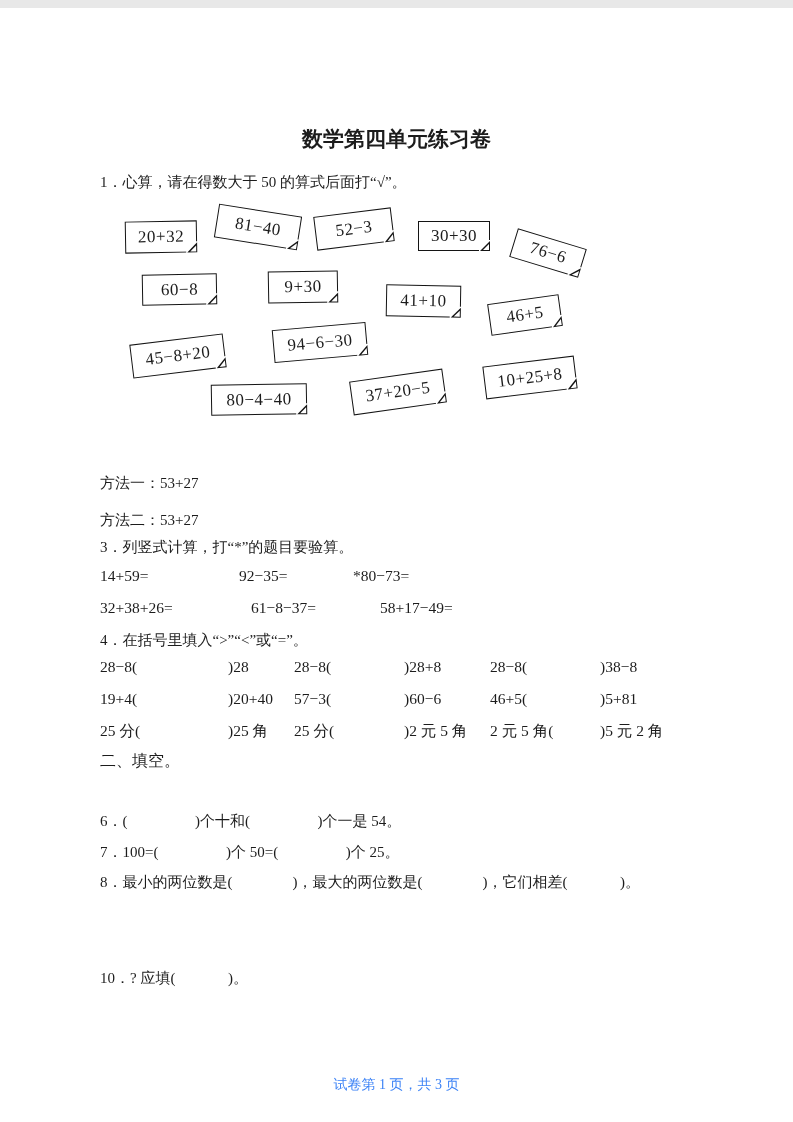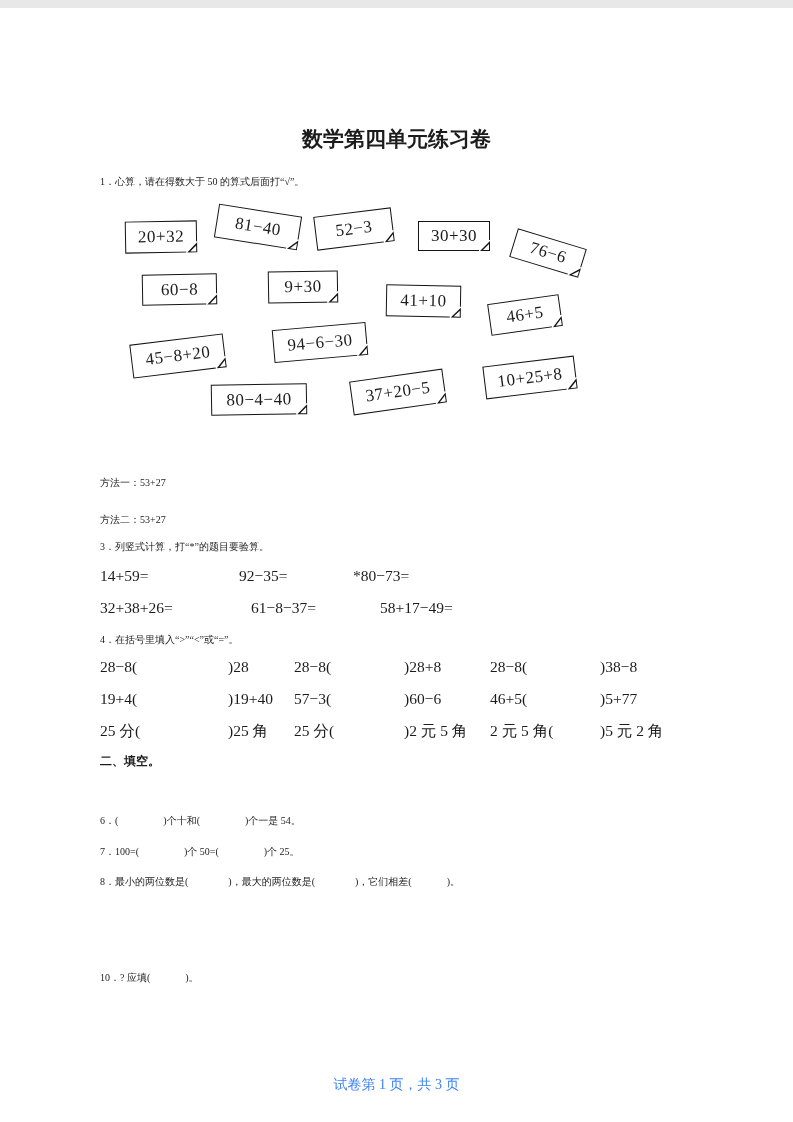--- a/index.html
+++ b/index.html
@@ -12,24 +12,24 @@
     color:#1c1c1c;
     overflow:hidden;
   }
   .title{
     position:absolute;top:117px;left:0;width:100%;
     text-align:center;font-size:21px;font-weight:bold;
     white-space:pre-wrap;
   }
   .ln{
     position:absolute;left:100px;width:604px;
-    font-size:10px;line-height:22px;
+    font-size:15px;line-height:22px;
     white-space:pre-wrap;
   }
-  .bold{font-weight:bold;font-size:12px;}
+  .bold{font-weight:normal;font-size:16px;}
   .wrapline{line-height:33px;}
   .row{position:absolute;left:100px;width:604px;height:22px;font-size:15.5px;text-align:right;}
   .pt{position:absolute;top:0;white-space:pre;}
   
   .q3r1 .p1{left:139px}.q3r1 .p2{left:253px}
   .q3r2 .p1{left:151px}.q3r2 .p2{left:280px}
   .q3r1 .p0,.q3r2 .p0{left:0}
   
   .q4r .p0{left:0}.q4r .p1{left:128px}.q4r .p2{left:194px}
   .q4r .p3{left:304px}.q4r .p4{left:390px}.q4r .p5{left:500px}
@@ -139,25 +139,25 @@
   <div class="row q4r" style="top:650px">
     <span class="pt p0">28−8(</span>
     <span class="pt p1">)28</span>
     <span class="pt p2">28−8(</span>
     <span class="pt p3">)28+8</span>
     <span class="pt p4">28−8(</span>
     <span class="pt p5">)38−8</span>
   </div>
   <div class="row q4r" style="top:682px">
     <span class="pt p0">19+4(</span>
-    <span class="pt p1">)19+40</span>
+    <span class="pt p1">)20+40</span>
     <span class="pt p2">57−3(</span>
     <span class="pt p3">)60−6</span>
     <span class="pt p4">46+5(</span>
-    <span class="pt p5">)5+77</span>
+    <span class="pt p5">)5+81</span>
   </div>
   <div class="row q4r" style="top:713px">
     <span class="pt p0">25 分(</span>
     <span class="pt p1">)25 角</span>
     <span class="pt p2">25 分(</span>
     <span class="pt p3">)2 元 5 角</span>
     <span class="pt p4">2 元 5 角(</span>
     <span class="pt p5">)5 元 2 角</span>
   </div>
 

